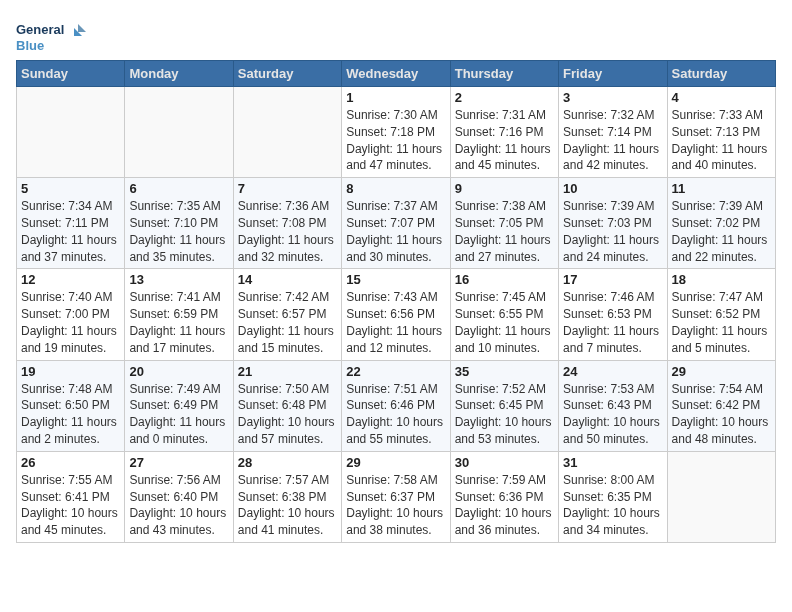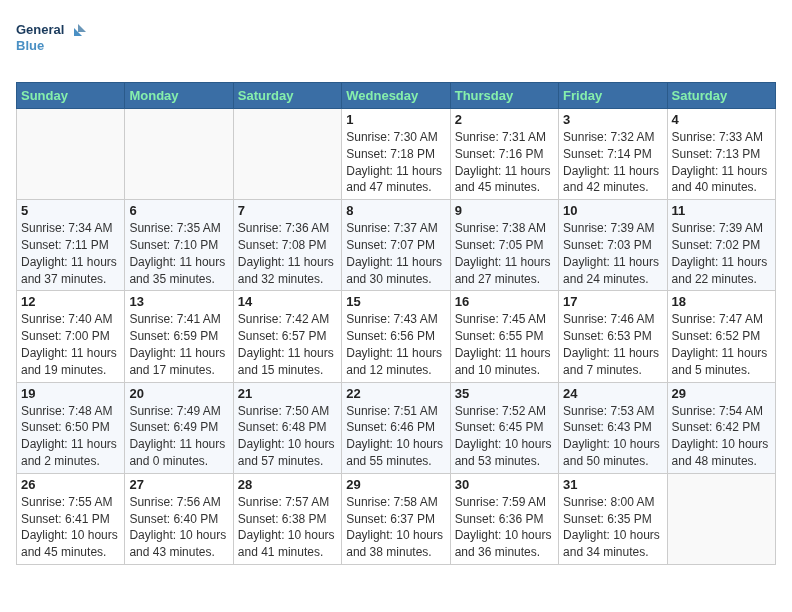--- a/index.html
+++ b/index.html
@@ -7,21 +7,21 @@
       font-family: Arial, sans-serif;
       background: #fff;
       width: 792px;
       min-height: 612px;
       padding: 16px;
     }
     .header {
       display: flex;
       align-items: flex-start;
       justify-content: space-between;
-      margin-bottom: 26px;
+      margin-bottom: 4px;
     }
     .logo {
       display: flex;
       align-items: center;
     }
     .title-block {
       text-align: right;
     }
     .month-title {
       font-size: 36px;
@@ -32,21 +32,21 @@
       font-size: 15px;
       color: #555;
     }
     .calendar {
       width: 100%;
       border-collapse: collapse;
       border: 1px solid #ccc;
     }
     .calendar th {
       background-color: #3a6ea5;
-      color: #86efac;
+      color: #e5e5e5;
       font-size: 13px;
       font-weight: bold;
       padding: 5px 4px;
       text-align: left;
       border: 1px solid #2a5a8a;
     }
     .calendar td {
       vertical-align: top;
       border: 1px solid #ccc;
       padding: 3px 4px;

